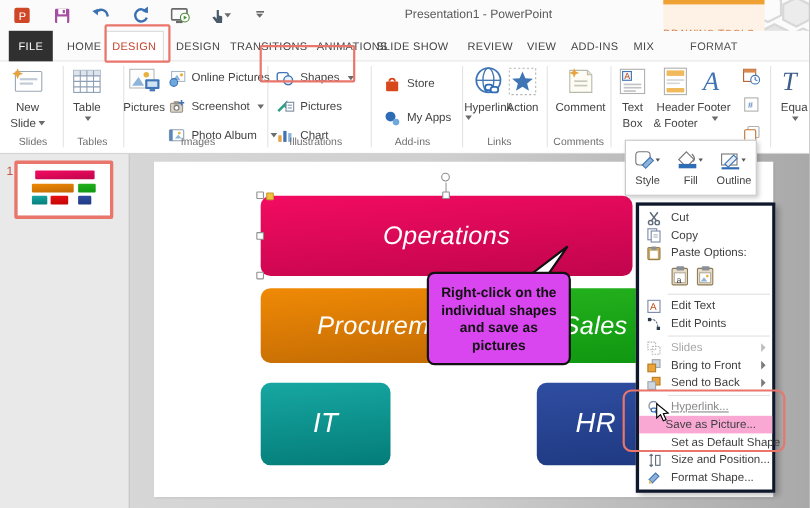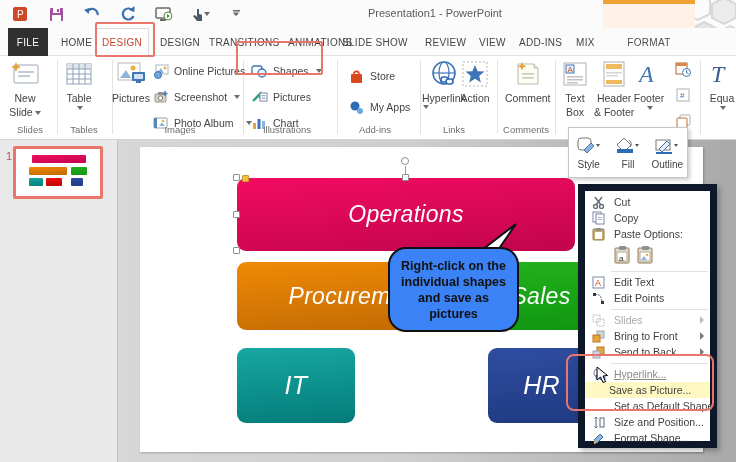--- a/index.html
+++ b/index.html
@@ -44,33 +44,33 @@
   .canvas { position:absolute; left:140px; top:147px; width:563px; height:305px; background:#fff; box-shadow:1px 1px 2px rgba(0,0,0,.25); }
   .shape { position:absolute; border-radius:9px; display:flex; align-items:center; justify-content:center; color:#fff;font-style:italic; }
   .shape .slabel { font-size:23px; font-weight:400; letter-spacing:.3px; }
   .shape.small .slabel { font-size:25px; }
   
   .handle { position:absolute; width:7px; height:7px; background:#fff; border:1px solid #8f8f8f; border-radius:1px; }
   .handle.adjust { background:#f2c041; border-color:#c79a2e; }
   .rot-handle { position:absolute; width:8px; height:8px; border:1px solid #8f8f8f; border-radius:50%; background:#fff; }
   .rot-stem { position:absolute; width:1px; height:9px; background:#9a9a9a; }
   
-  .callout { position:absolute; left:388px; top:247px; width:131px; height:85px; background:#3b82f6; border:2px solid #111; border-radius:18px; display:flex; align-items:center; justify-content:center; text-align:center; }
+  .callout { position:absolute; left:388px; top:247px; width:131px; height:85px; background:#d946ef; border:2px solid #111; border-radius:7px; display:flex; align-items:center; justify-content:center; text-align:center; }
   .callout .ctext { font-size:12.5px; font-weight:bold; color:#111; line-height:16px; padding:2px 4px; }
   .callout-tail { position:absolute; left:478px; top:222px; }
   
   .minibar { position:absolute; left:568px; top:127px; width:120px; height:51px; background:#fff; border:1px solid #c6c6c6; box-shadow:2px 2px 4px rgba(0,0,0,.2); display:flex; }
   .minibar .mitem { flex:1; display:flex; flex-direction:column; align-items:center; justify-content:center; gap:2px; font-size:10px; color:#444; }
   .minibar .micon { height:22px; display:flex; align-items:center; }
   
-  .cmenu { position:absolute; left:578px; top:184px; width:139px; height:264px; background:#fff; border:7px solid #0f172a; box-shadow:3px 3px 5px rgba(0,0,0,.25); padding-top:3px; font-size:10.5px; color:#3f3f3f; }
+  .cmenu { position:absolute; left:578px; top:184px; width:127px; height:264px; background:#fff; border:3px solid #0f172a; box-shadow:3px 3px 5px rgba(0,0,0,.25); padding-top:3px; font-size:10.5px; color:#3f3f3f; }
   .mi { position:relative; height:16px; display:flex; align-items:center; padding-left:29px; white-space:nowrap; }
   .mi .micn { position:absolute; left:6px; top:1px; width:15px; height:14px; display:flex; align-items:center; justify-content:center; }
   .mi.disabled { color:#a8a8a8; }
-  .mi.hl { background:#fef9c3;padding-left:24px; }
+  .mi.hl { background:#f9a8d4;padding-left:24px; }
   .mi .subarrow { position:absolute; right:6px; top:4px; width:0; height:0; border-top:4px solid transparent; border-bottom:4px solid transparent; border-left:4px solid #7a7a7a; }
   .mi.disabled .subarrow { border-left-color:#bdbdbd; }
   .msep { height:1px; background:#e2e2e2; margin:3px 2px 2px 26px; }
   .paste-row { height:26px; display:flex; align-items:center; gap:6px; padding-left:29px; }
   .pclip { width:17px; height:20px; position:relative; }
   
   .anno { position:absolute; border:2px solid #e9756b; border-radius:2px; pointer-events:none; }
   .anno.round { border-radius:8px; border-width:2.5px; }
   .cursor-arrow { position:absolute; pointer-events:none; }
 </style>

